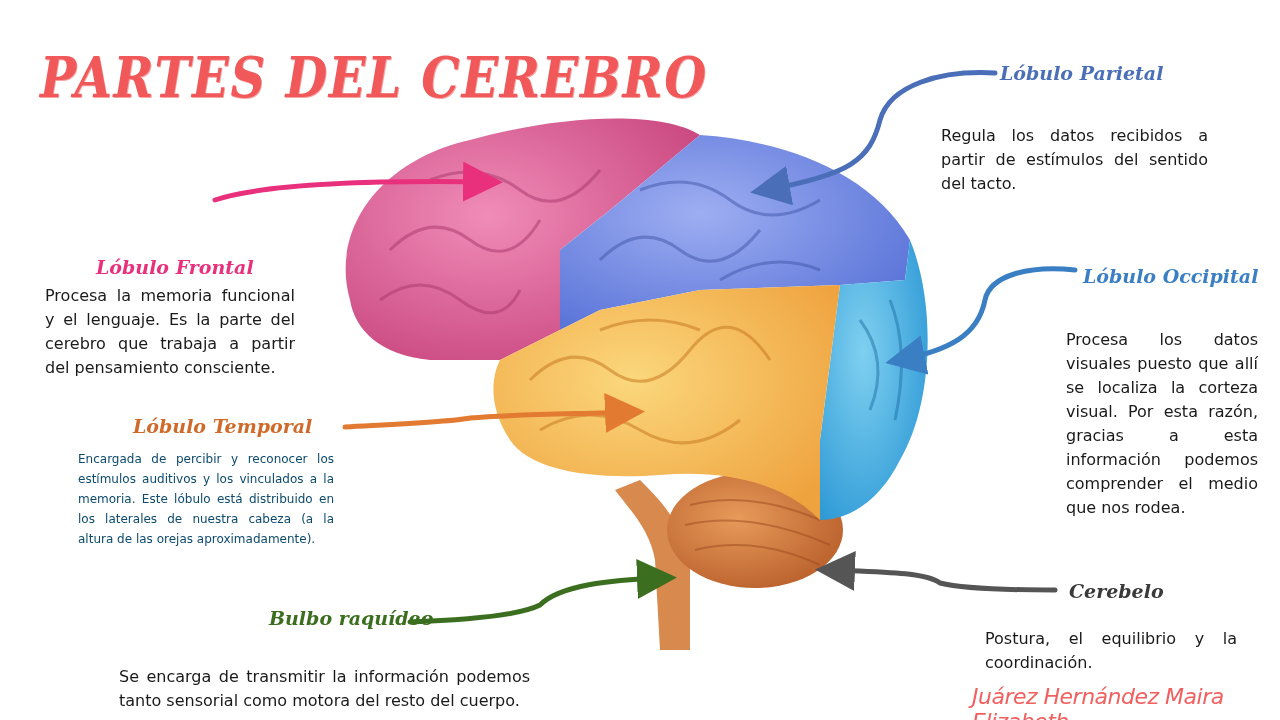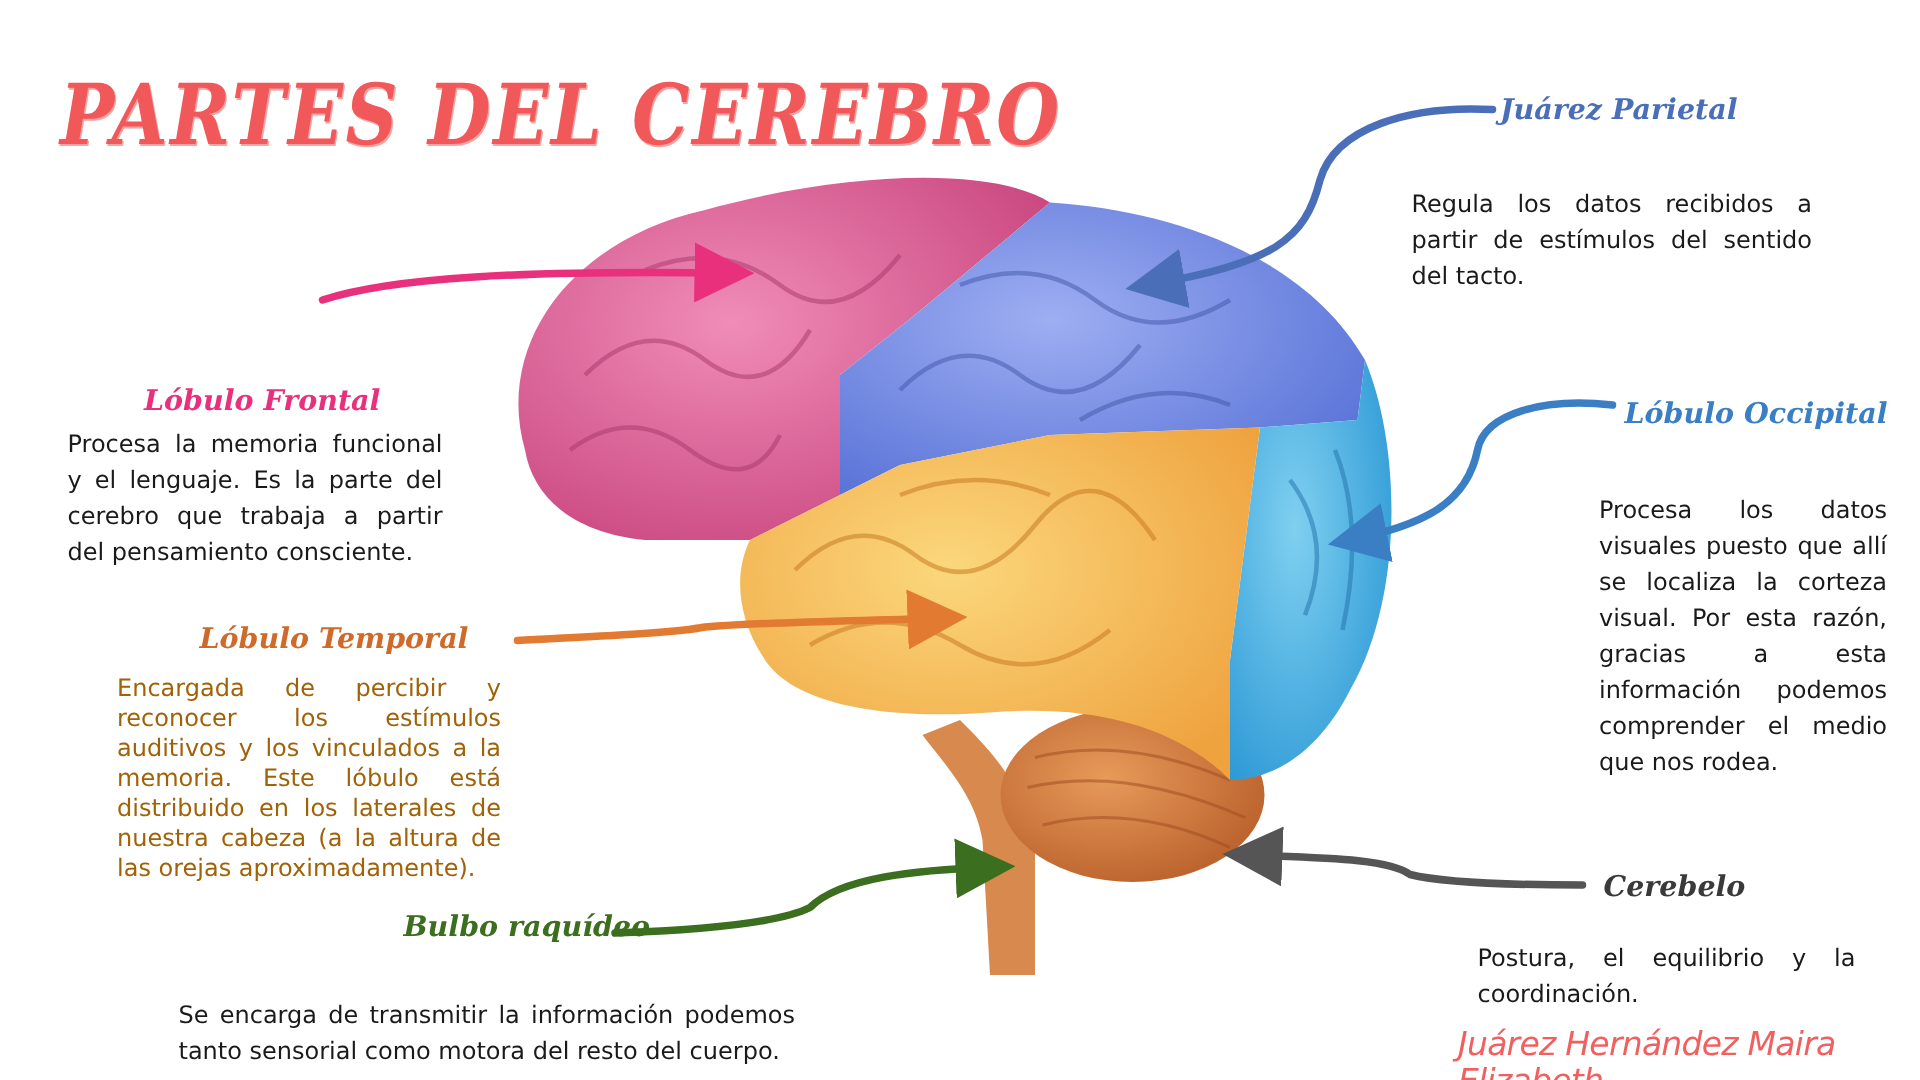--- a/index.html
+++ b/index.html
@@ -4,21 +4,21 @@
 <style>
   html, body { margin:0; padding:0; }
   body { width:1280px; height:720px; background:#ffffff; position:relative; overflow:hidden;
          font-family:"DejaVu Sans", sans-serif; color:#1a1a1a; }
   .title { position:absolute; left:40px; top:44px; font-family:"DejaVu Serif", serif; font-weight:bold;
            font-size:56px; letter-spacing:2px; color:#f0585a; transform:scaleX(0.86); transform-origin:left top;
            text-shadow:1px 1px 0 #f7a3a3; font-style:italic; }
   .label { position:absolute; font-family:"DejaVu Serif", serif; font-weight:bold; font-style:italic; font-size:19px; white-space:nowrap; }
   .desc { position:absolute; text-align:justify; color:#1a1a1a; }
   .d16 { font-size:16px; line-height:24px;margin-top:25px; }
-  .d13 { font-size:16px; line-height:20px; color:#a16207; }
+  .d13 { font-size:12px; line-height:20px; color:#0c4a6e; }
   svg.art { position:absolute; left:0; top:0; }
   .author { position:absolute; left:972px; top:684px; font-family:"DejaVu Sans", sans-serif; font-style:italic;
             font-size:22px; color:#f25f5f; letter-spacing:-0.5px; }
 </style>
 </head>
 <body>
 
 <svg class="art" width="1280" height="720" viewBox="0 0 1280 720">
   <defs>
     <marker id="ah-pink" markerWidth="8" markerHeight="8" refX="5" refY="4" orient="auto">
@@ -96,21 +96,21 @@
   <path d="M345,427 C400,424 450,422 470,418 C520,414 580,414 630,412" stroke="#e27a32" stroke-width="5" fill="none" stroke-linecap="round" marker-end="url(#ah-orange)"></path>
   <path d="M410,622 C470,620 520,615 540,605 C560,585 610,580 662,578" stroke="#3b6e1e" stroke-width="5" fill="none" stroke-linecap="round" marker-end="url(#ah-green)"></path>
   <path d="M1055,590 C1000,590 960,588 940,583 C925,572 880,572 830,570" stroke="#555555" stroke-width="5" fill="none" stroke-linecap="round" marker-end="url(#ah-gray)"></path>
 </svg>
 
 <div class="title">PARTES DEL CEREBRO</div>
 
 <div class="label" style="left:96px; top:224px; color:#e8307d;margin-top:32px;">Lóbulo Frontal</div>
 <div class="desc d16" style="left:45px; top:259px; width:250px;">Procesa la memoria funcional y el lenguaje. Es la parte del cerebro que trabaja a partir del pensamiento consciente.</div>
 
-<div class="label" style="left:1000px; top:62px; color:#4a6fb8;">Juárez Parietal</div>
+<div class="label" style="left:1000px; top:62px; color:#4a6fb8;">Lóbulo Parietal</div>
 <div class="desc d16" style="left:941px; top:99px; width:267px;">Regula los datos recibidos a partir de estímulos del sentido del tacto.</div>
 
 <div class="label" style="left:1083px; top:265px; color:#3a7fc4;">Lóbulo Occipital</div>
 <div class="desc d16" style="left:1066px; top:303px; width:192px;">Procesa los datos visuales puesto que allí se localiza la corteza visual. Por esta razón, gracias a esta información podemos comprender el medio que nos rodea.</div>
 
 <div class="label" style="left:133px; top:415px; color:#d06a2a;">Lóbulo Temporal</div>
 <div class="desc d13" style="left:78px; top:449px; width:256px;">Encargada de percibir y reconocer los estímulos auditivos y los vinculados a la memoria. Este lóbulo está distribuido en los laterales de nuestra cabeza (a la altura de las orejas aproximadamente).</div>
 
 <div class="label" style="left:252px; top:607px; color:#3b6e1e;margin-left:17px;">Bulbo raquídeo</div>
 <div class="desc d16" style="left:119px; top:640px; width:411px;">Se encarga de transmitir la información podemos tanto sensorial como motora del resto del cuerpo.</div>

